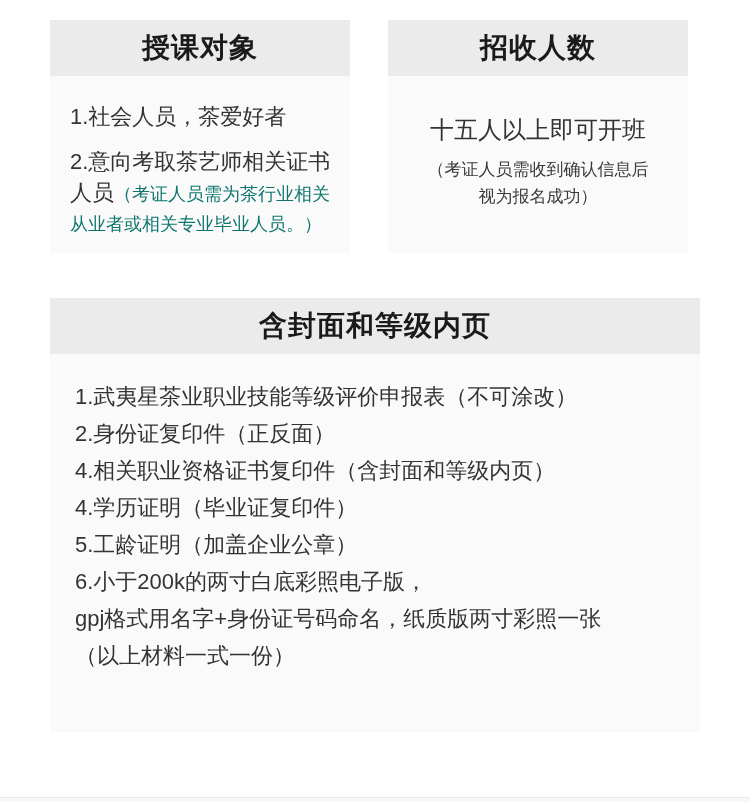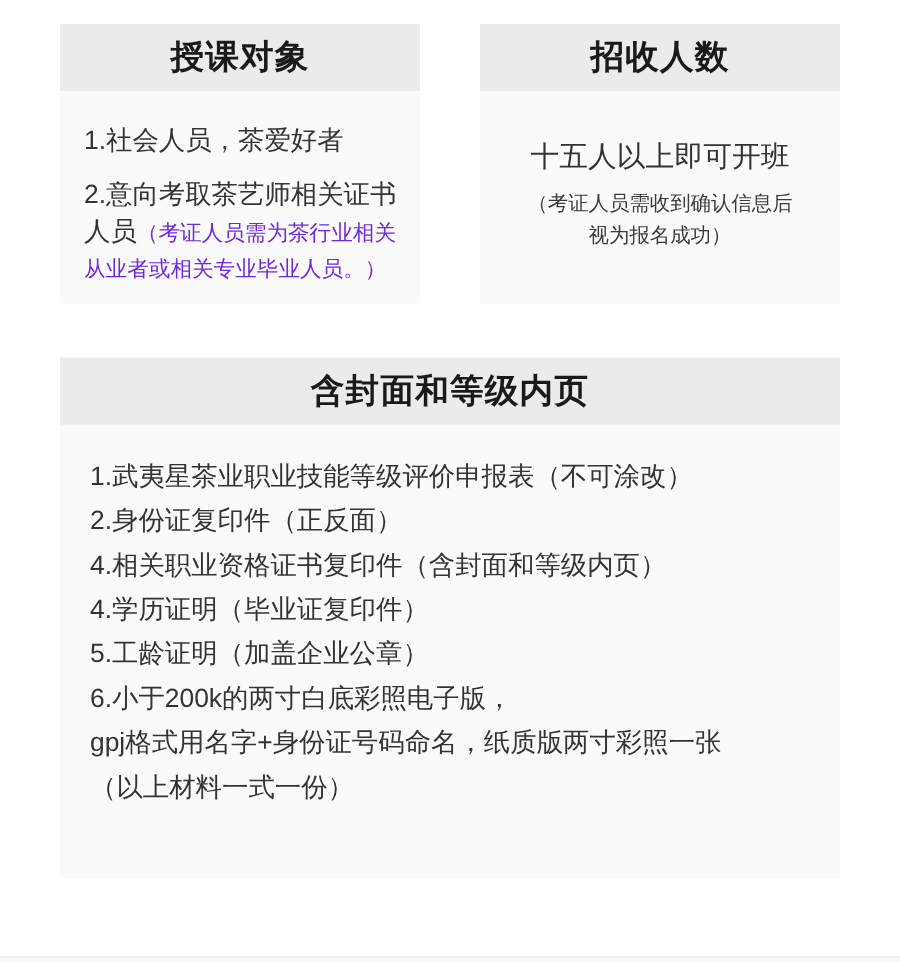--- a/index.html
+++ b/index.html
@@ -38,24 +38,24 @@
     box-sizing: border-box;
     padding: 26px 12px 0 20px;
   }
   #card-audience p {
     margin: 0 0 15px 0;
     font-size: 22px;
     line-height: 1.38;
   }
   .note-inline {
     font-size: 18px;
-    color: #6d28d9;
+    color: #0f766e;
   }
   
-  #card-enrollment { left: 400px; top: 20px; width: 300px; height: 233px; }
+  #card-enrollment { left: 388px; top: 20px; width: 300px; height: 233px; }
   #card-enrollment .card-body {
     height: 177px;
     box-sizing: border-box;
     display: flex;
     flex-direction: column;
     align-items: center;
     justify-content: center;
     text-align: center;
     padding-bottom: 6px;
   }

